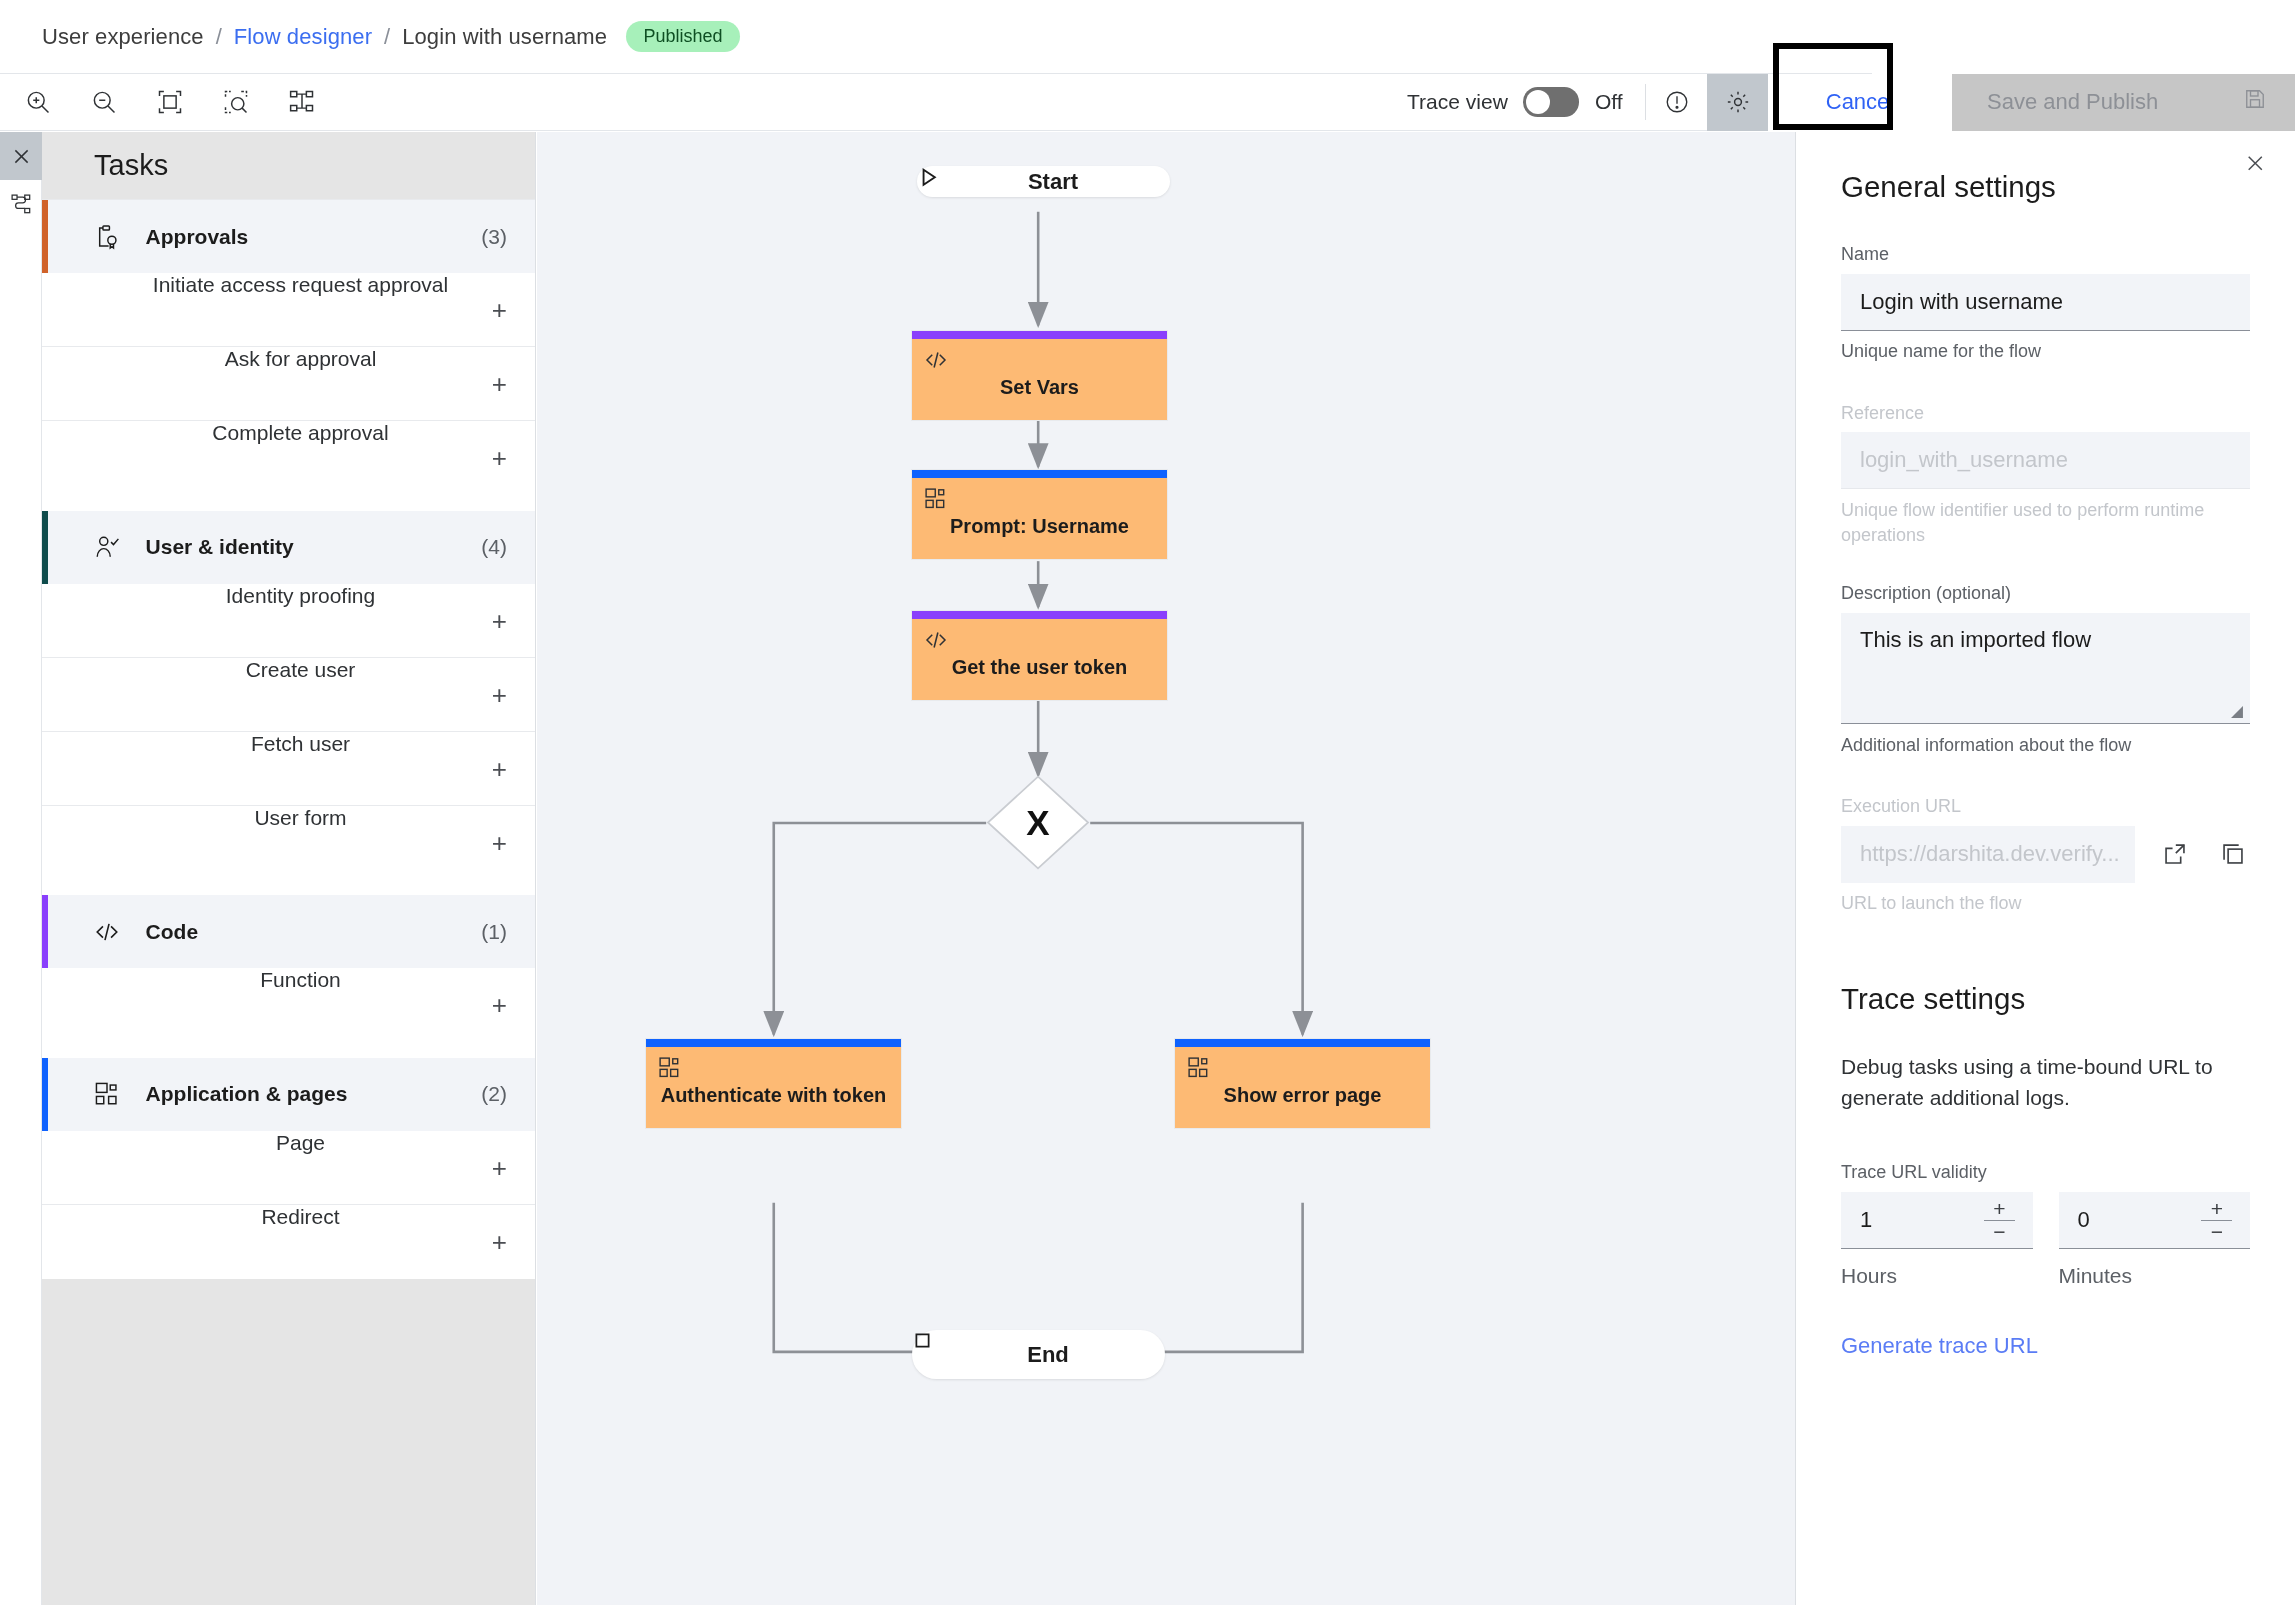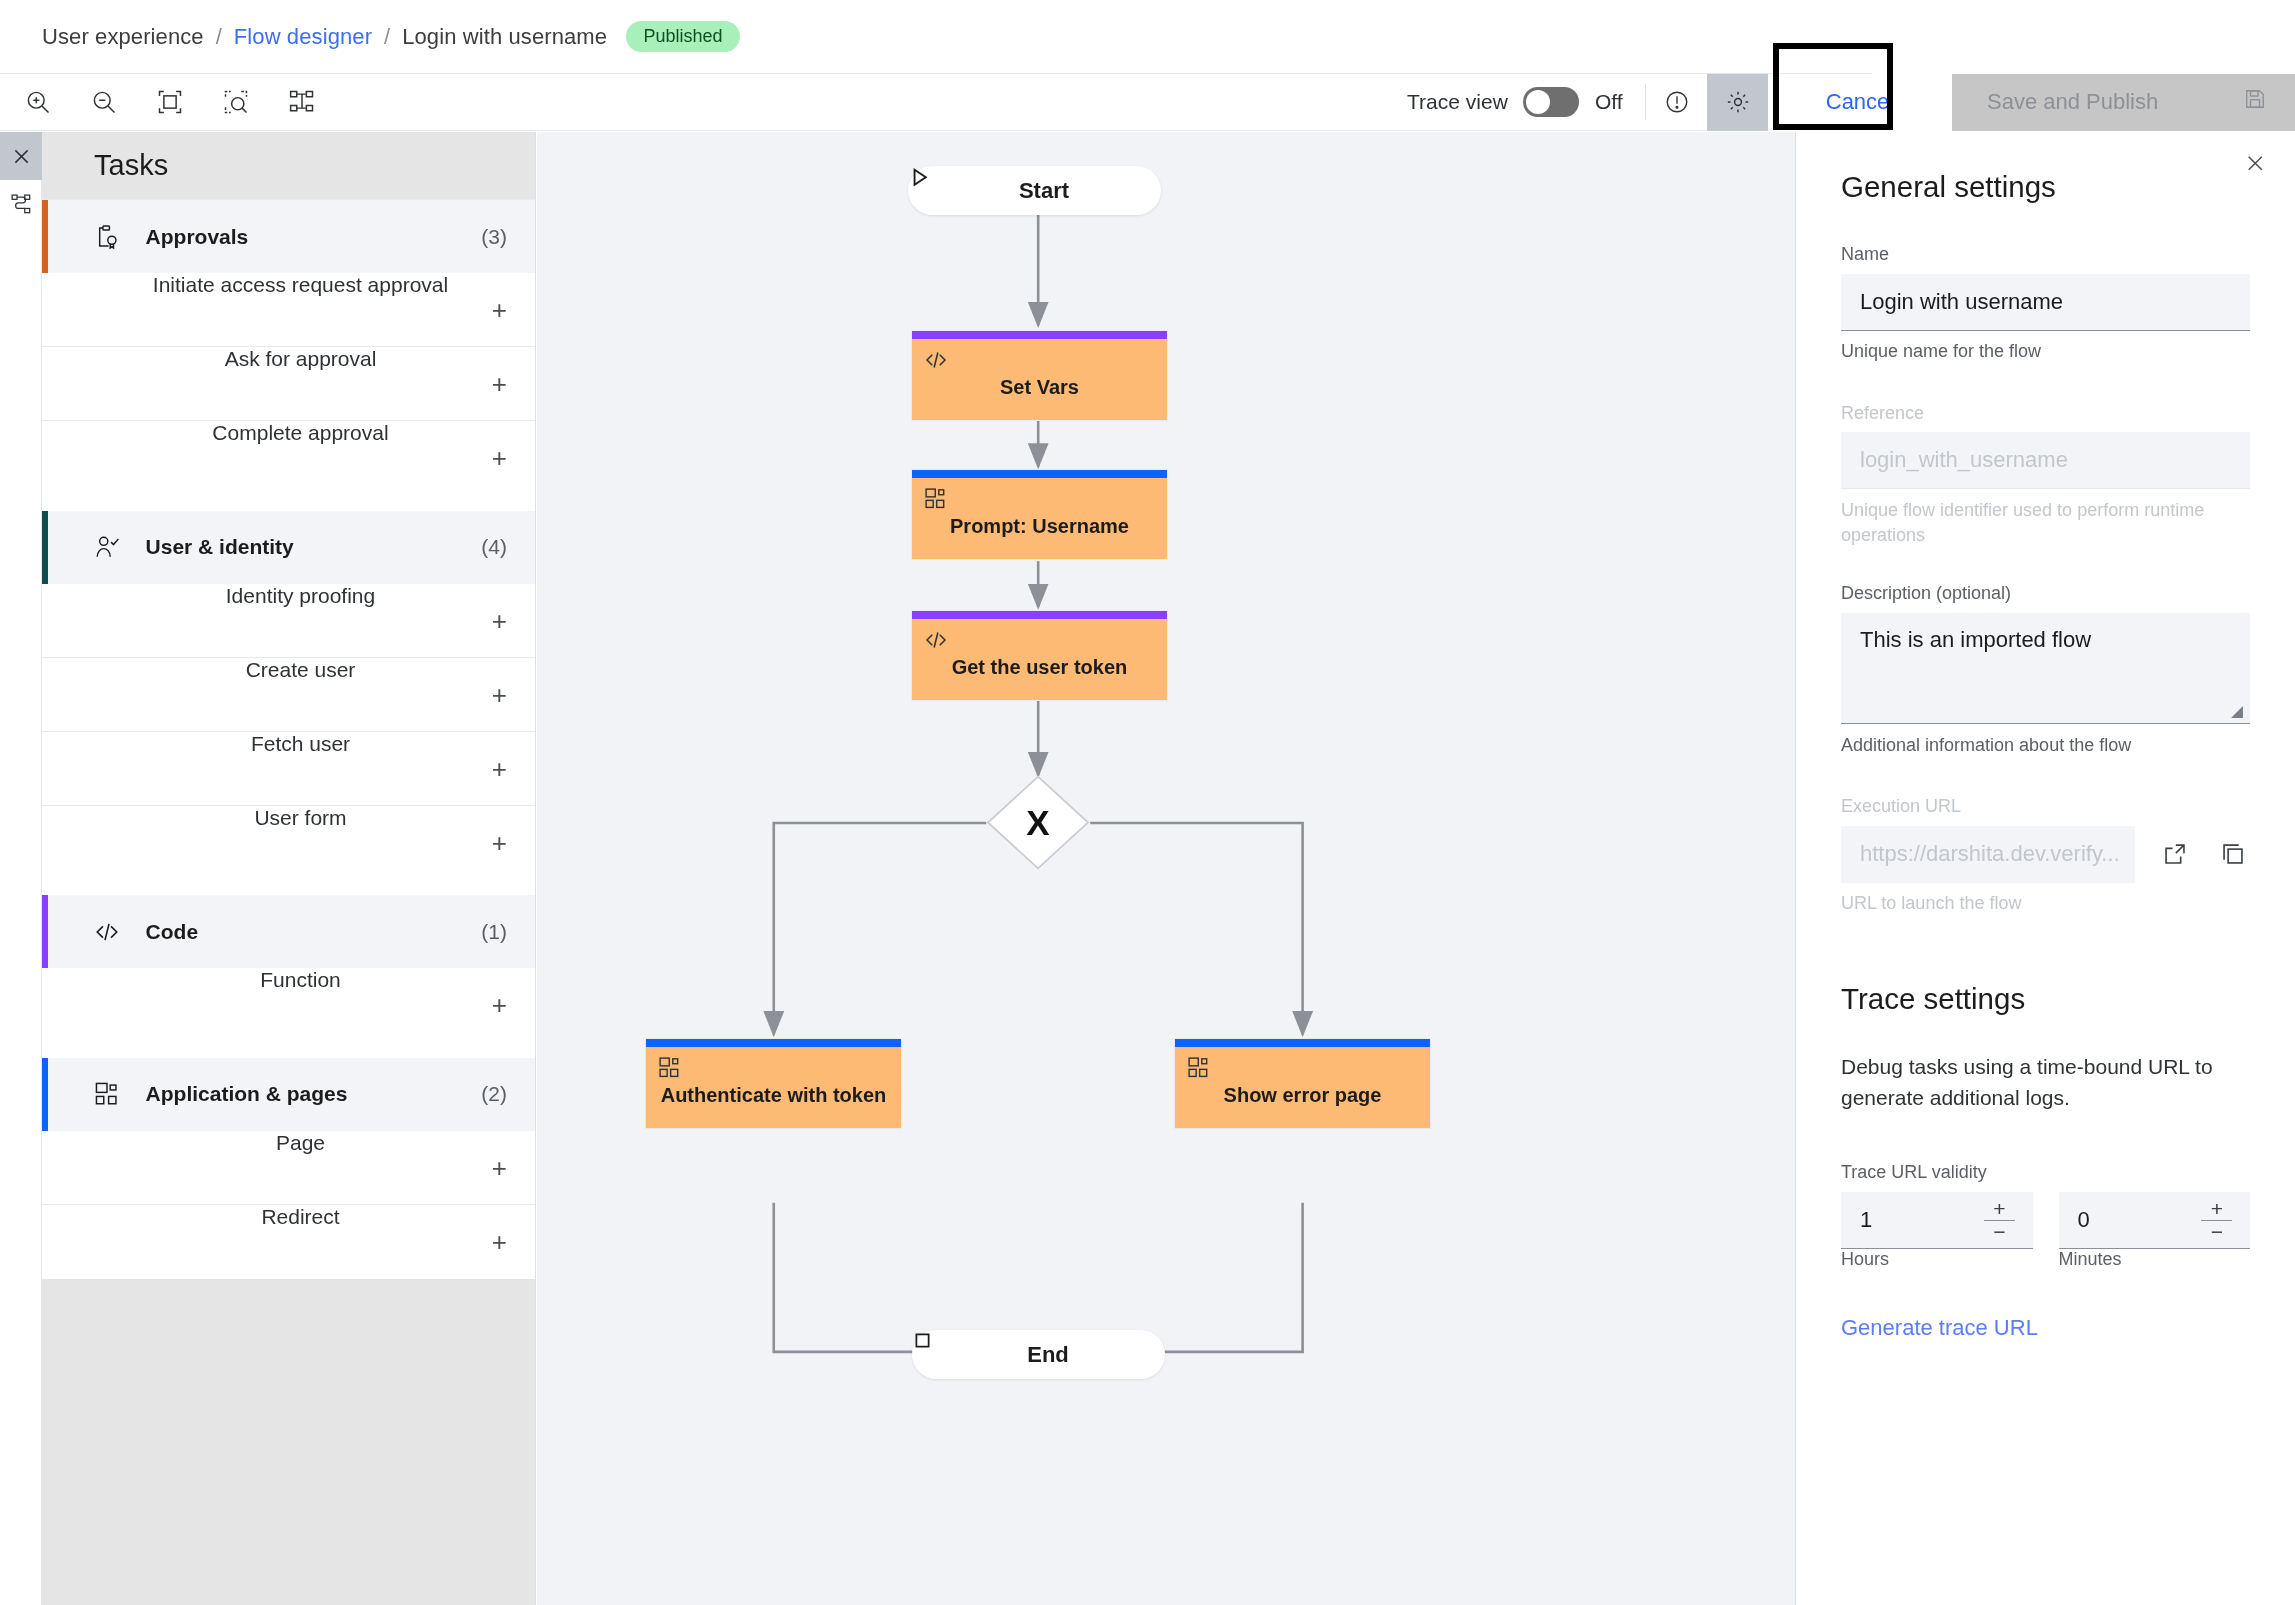--- a/index.html
+++ b/index.html
@@ -180,21 +180,21 @@
     height: 57px; background: #f2f4f8; border-bottom: 0.9px solid #8a8f98;
     display: flex; align-items: center; padding-left: 19px; position: relative;
     font-size: 22px; color: #1c1c1c;
   }
   .stepper-ctrl {
     position: absolute; right: 15.6px; top: 5.2px; bottom: 5.2px; width: 35px;
     display: flex; flex-direction: column; align-items: center; justify-content: center;
   }
   .stepper-ctrl span { font-size: 21px; line-height: 17.3px; color: #3d4044; cursor: pointer; }
   .stepper-ctrl .bar { width: 31px; height: 0.9px; background: #8a8f98; margin: 2.6px 0; }
-  .stepper-cap { font-size: 18px; color: #5c6066; margin-top: 0; }
+  .stepper-cap { font-size: 21px; color: #5c6066; margin-top: 15px; }
   .link-blue { font-size: 22px; color: #5a7cf5; padding-left: 45px; cursor: pointer; }
 </style>
 </head>
 <body>
 
 <div id="app">
 
   <div class="breadcrumb-bar">
     <span class="crumb">User experience</span>
     <span class="crumb-sep">/</span>
@@ -419,21 +419,21 @@
         <line x1="578" y1="330" x2="578" y2="386"></line>
         <line x1="578" y1="495" x2="578" y2="548"></line>
         <line x1="578" y1="655" x2="578" y2="742"></line>
         <path d="M518 797 H273 V1041"></path>
         <path d="M638 797 H883 V1041"></path>
         <path d="M273 1235 V1244 V1407 H573"></path>
         <path d="M883 1235 V1244 V1407 H583"></path>
       </g>
     </svg>
 
-    <div class="pill" style="left:371px; top:34px; width:253px; height:49px;">
+    <div class="pill" style="left:380px; top:34px; width:253px; height:31px;">
       <span>
         <svg width="22.5" height="22.5" viewBox="0 0 24 24" fill="none" stroke="#1c1c1c" stroke-width="2">
             <polygon points="7,4 19,12 7,20"></polygon>
           </svg>
       </span>
       <span>Start</span>
     </div>
 
     <div class="node" style="left:374px; top:198px; width:257px; height:91px;">
       <div class="node-bar" style="background:#8a3ffc"></div>

